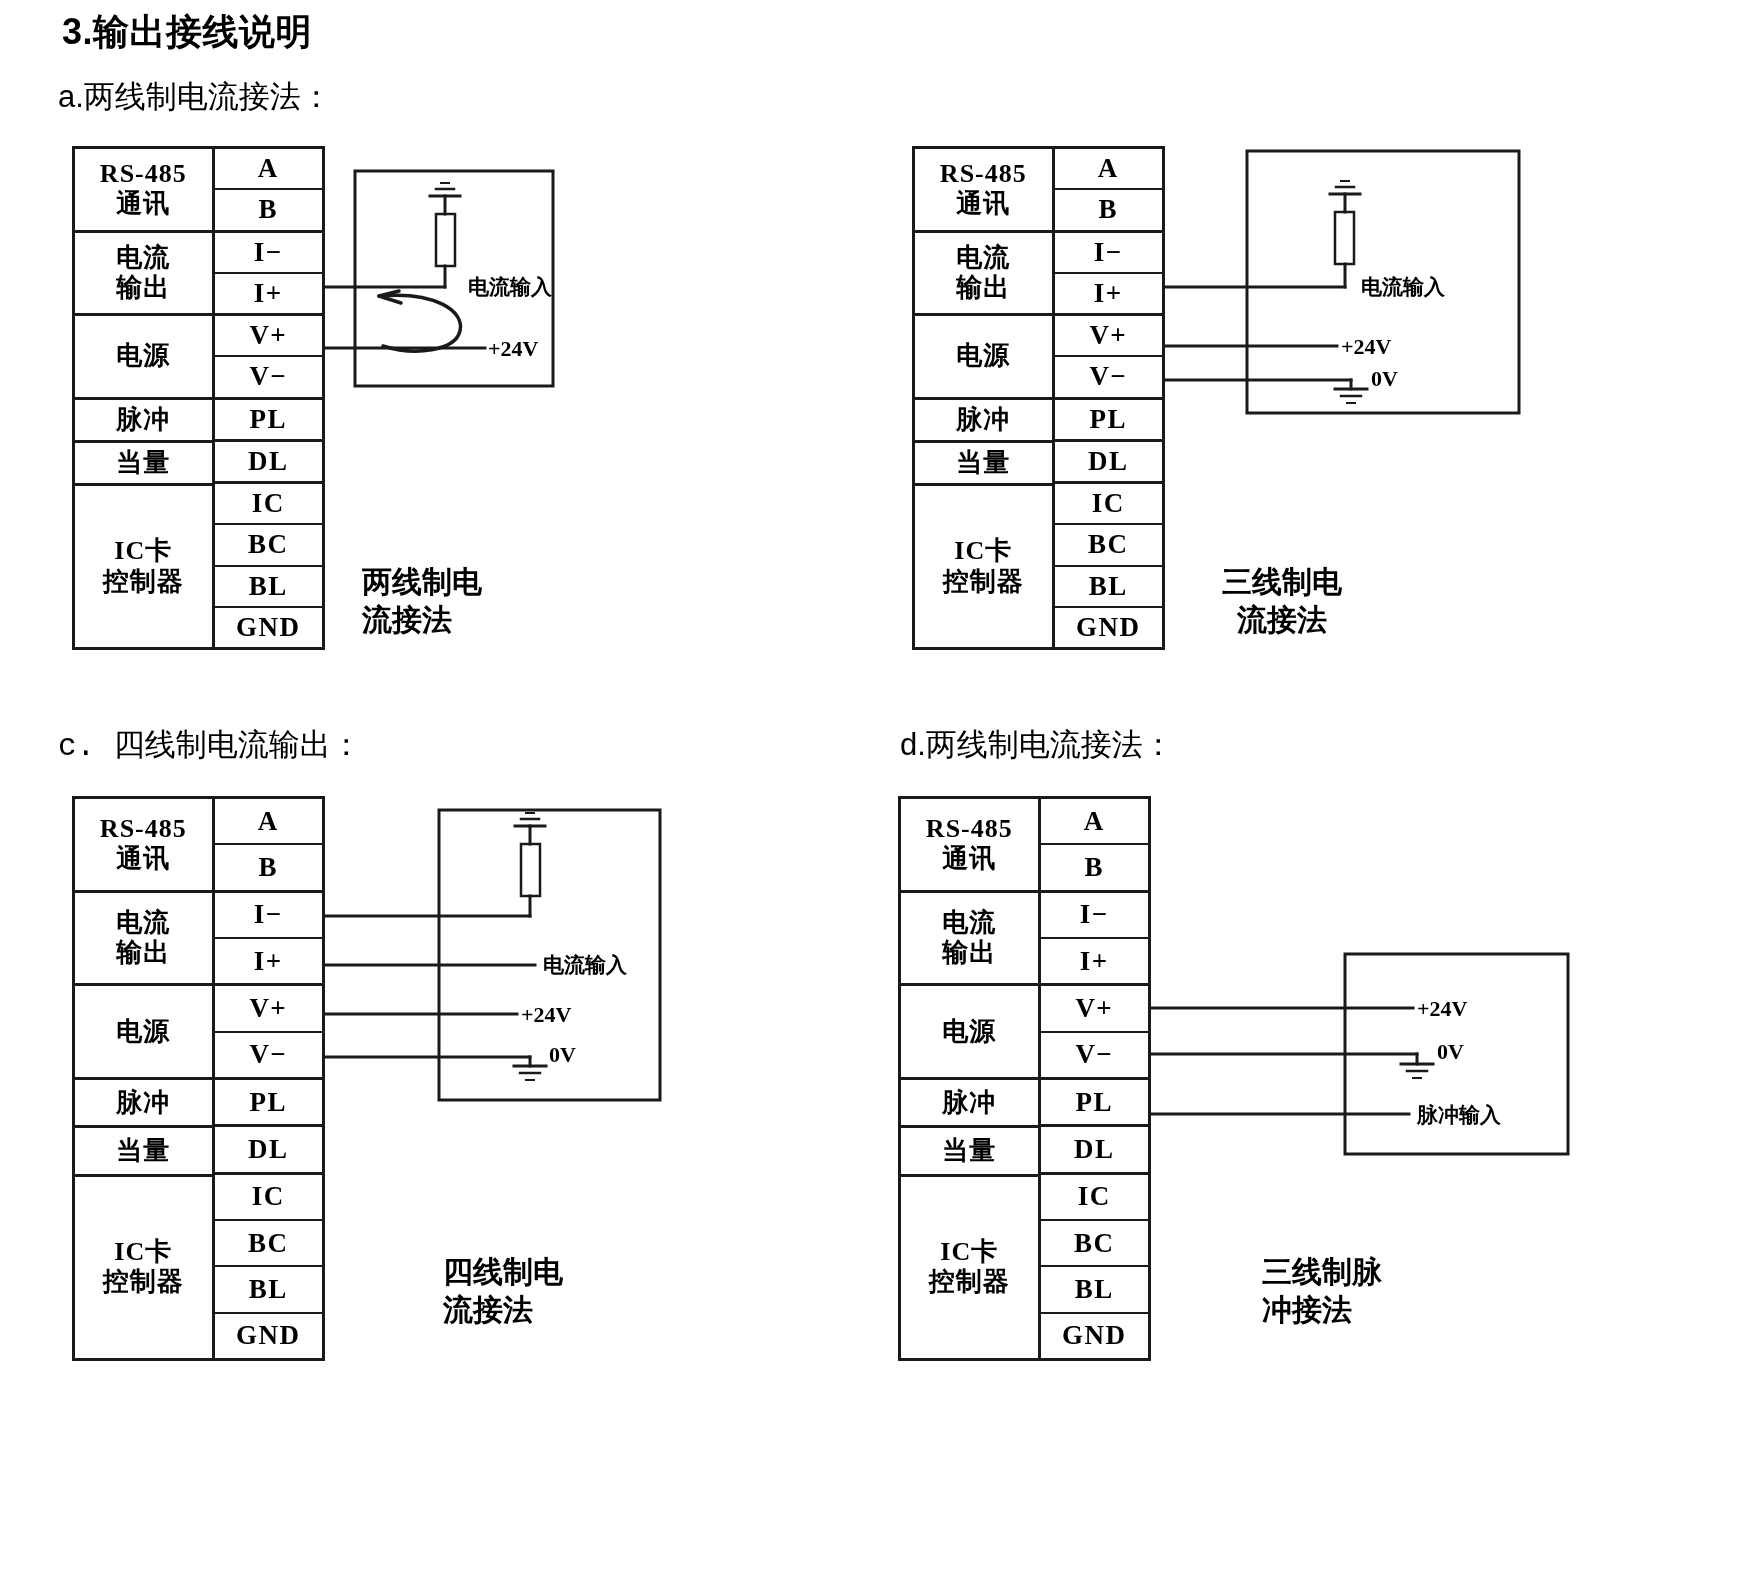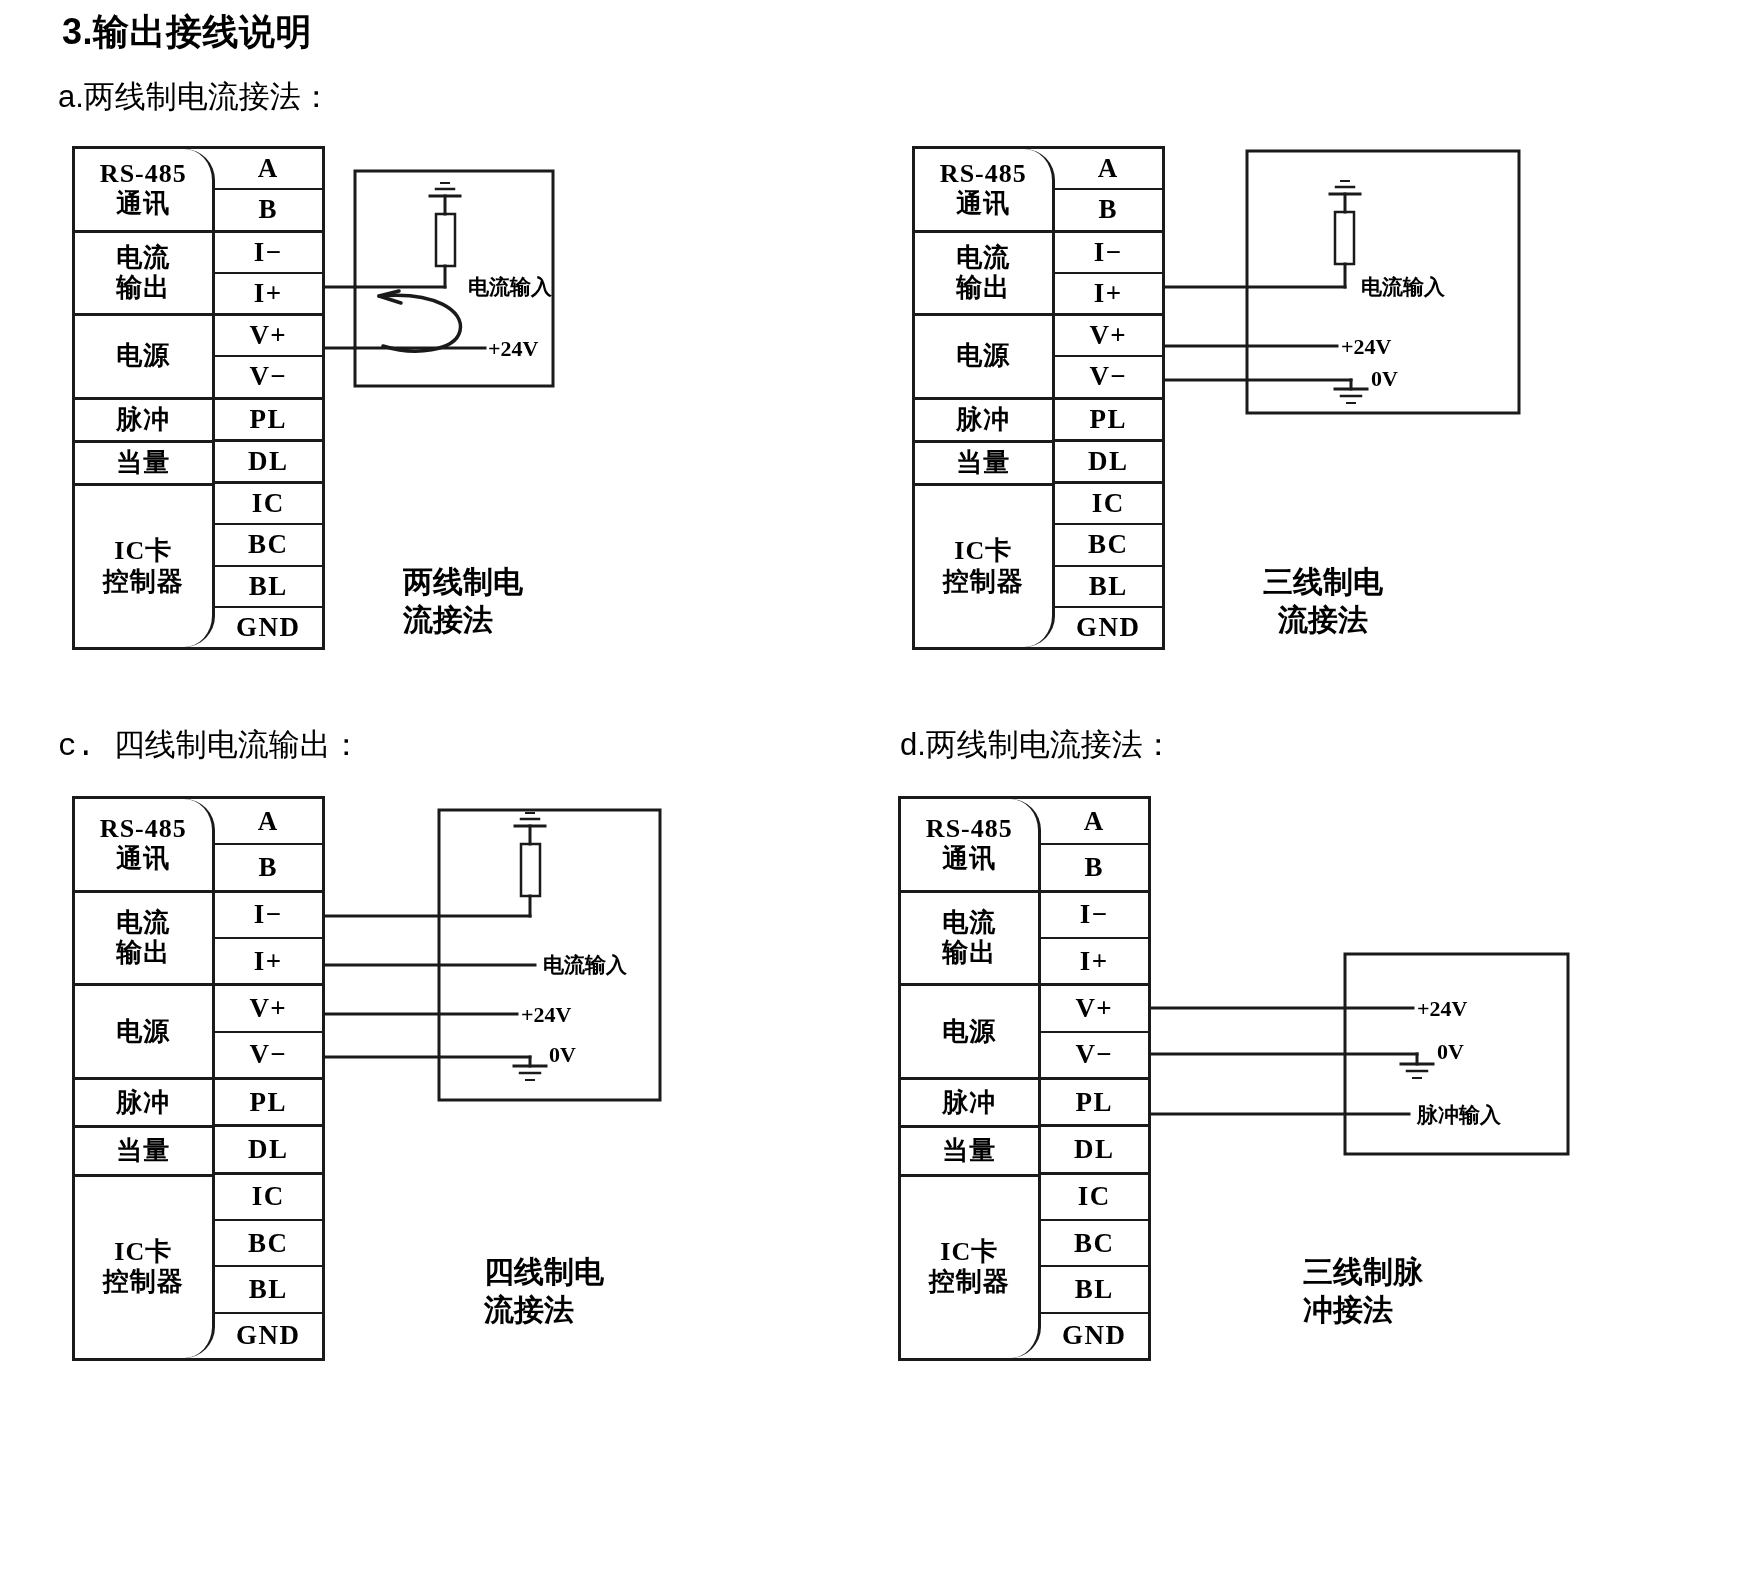--- a/index.html
+++ b/index.html
@@ -30,21 +30,21 @@
     position:absolute;
     border:3px solid #1a1a1a;
     box-sizing:border-box;
     display:flex;
     background:#fff;
   }
   .tt-left{
     width:143px;
     box-sizing:border-box;
     border-right:3px solid #1a1a1a;
-    display:flex;flex-direction:column;border-radius:31px;
+    display:flex;flex-direction:column;
   }
   .tt-right{
     width:110px;
     box-sizing:border-box;
     display:flex;flex-direction:column;
   }
   .grp{
     box-sizing:border-box;
     border-bottom:3px solid #1a1a1a;
     display:flex;align-items:center;justify-content:center;
@@ -71,21 +71,20 @@
   
   .dgm{position:absolute;}
   .dgm svg{display:block;overflow:visible;}
 
   .cap{
     position:absolute;
     font-size:30px;
     font-weight:bold;
     line-height:1.28;
     font-family:"Liberation Sans","DejaVu Sans",sans-serif;
-    margin-left:41px;
   }
   .lbl{
     font-family:"Liberation Serif","DejaVu Serif",serif;
     font-size:22px;
     font-weight:bold;
   }
   .lbl-cn{
     font-family:"Liberation Sans","DejaVu Sans",sans-serif;
     font-size:21px;
     font-weight:bold;

